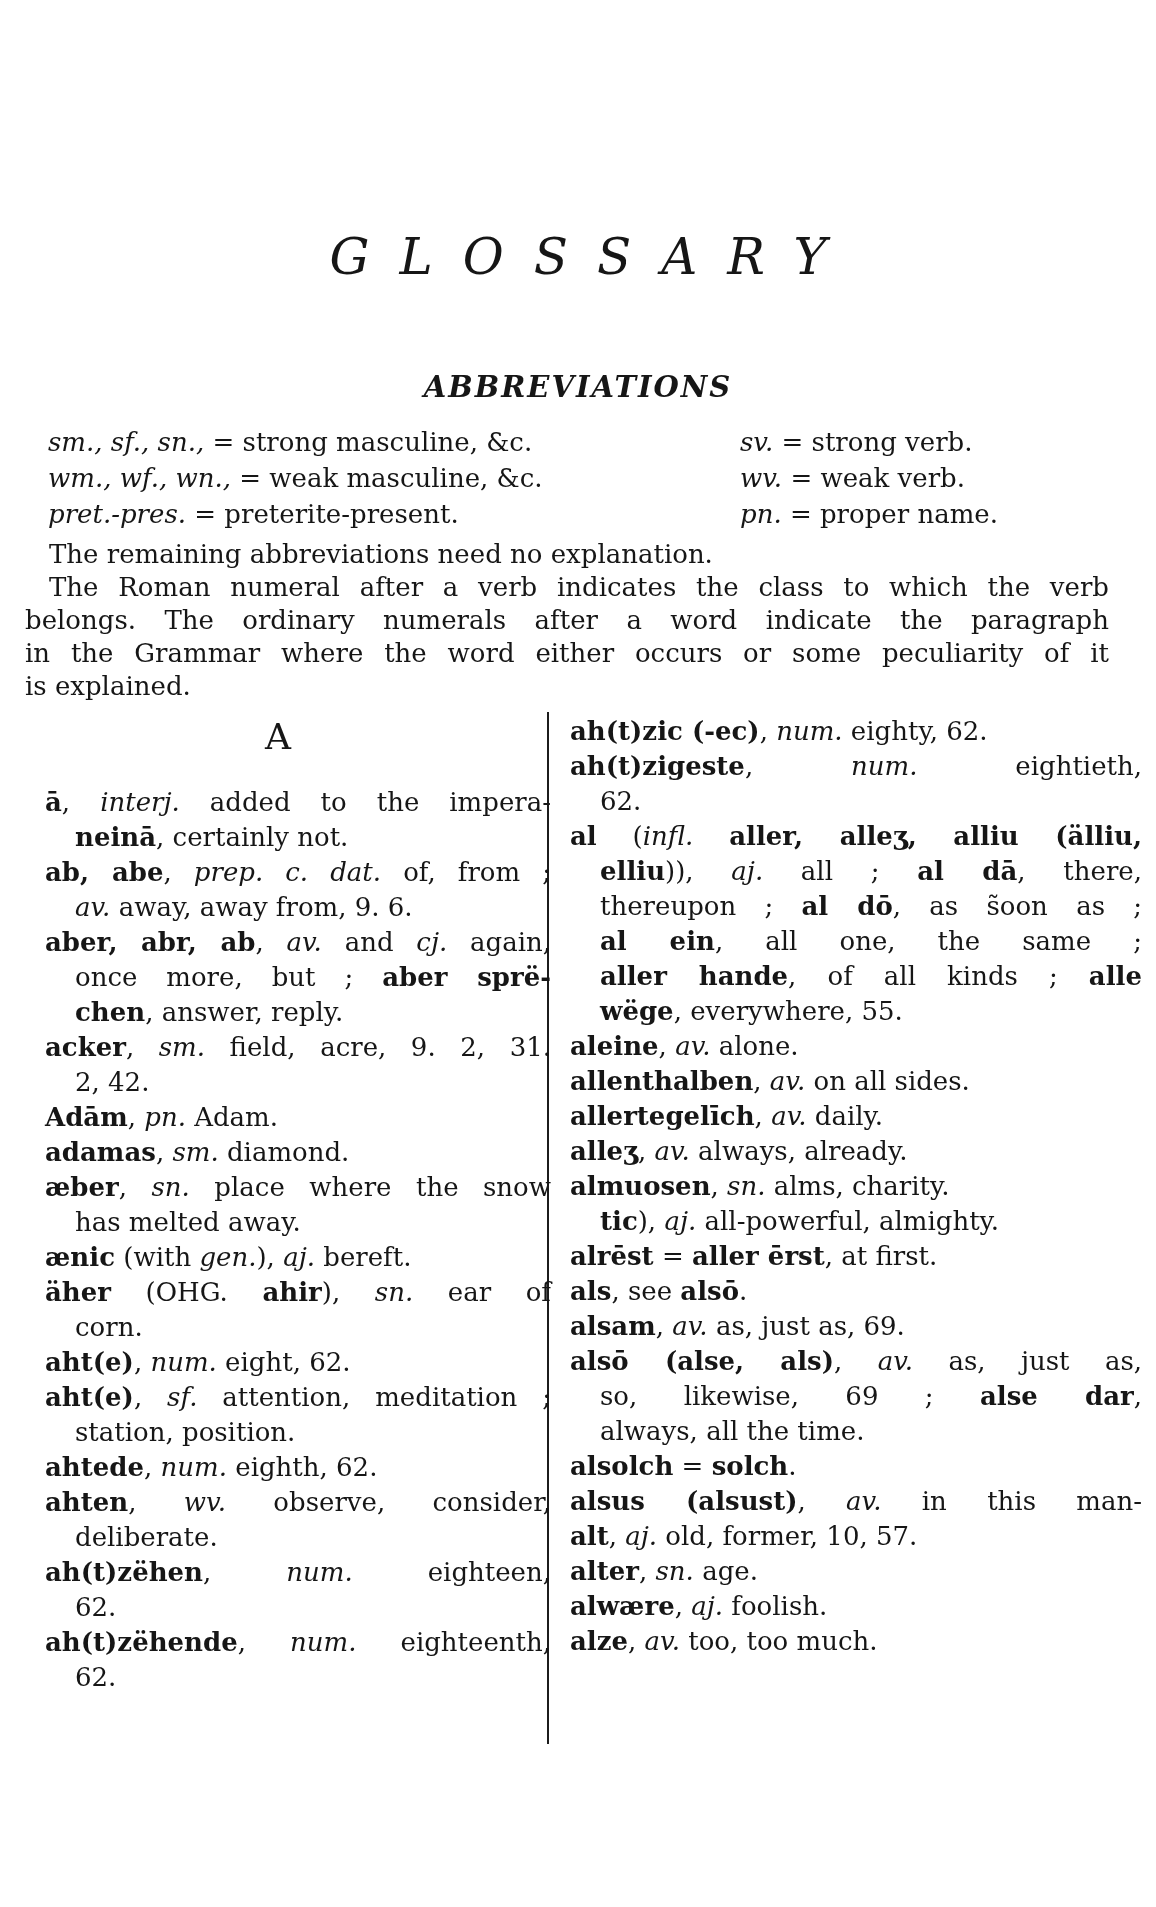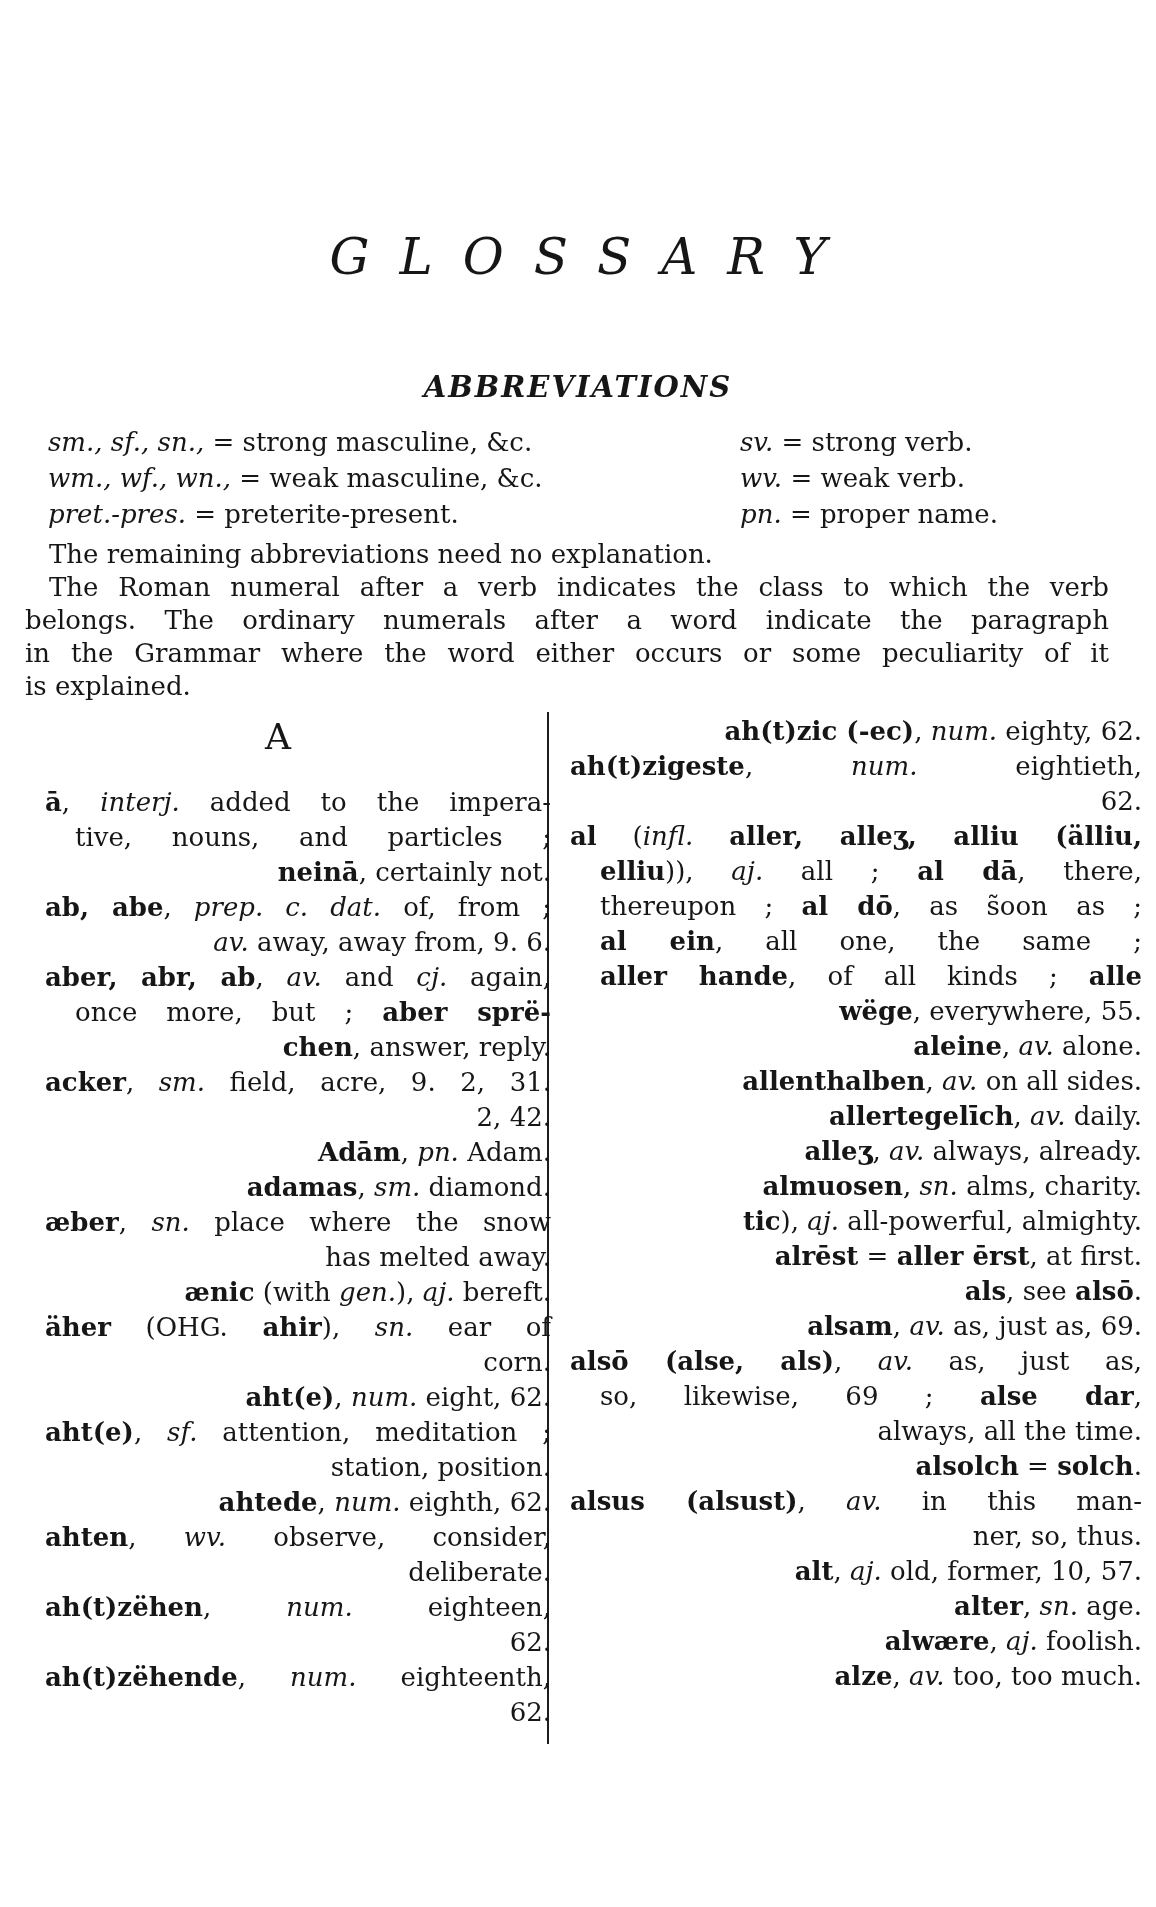--- a/index.html
+++ b/index.html
@@ -24,21 +24,21 @@
   .abbrev-row{position:relative;height:36px;line-height:36px;}
   .abbrev-right{position:absolute;left:692px;top:0;}
   #intro{top:538px;left:25px;width:1084px;font-size:26px;}
   #intro .gline{line-height:33px;}
   #intro .gline.lf{text-indent:24px;}
   #section-letter{
     top:716px;left:25px;width:506px;text-align:center;
     font-size:36px;font-weight:normal;
   }
   .gcol{font-size:26px;}
-  .gcol .gline{line-height:35px;white-space:normal;text-align:right;}
+  .gcol .gline{line-height:35px;white-space:normal;}
   .gcol .gline:not(.lf){padding-left:30px;}
   #col-left{top:785px;left:25px;width:506px;margin-left:20px;}
   #col-right{top:714px;left:570px;width:572px;}
   .just{text-align:justify;text-align-last:justify;}
   .s-b{font-weight:bold;}
   .s-i{font-style:italic;}
   #col-divider{
     left:547px;top:712px;width:2px;height:1032px;background:#1c1c1c;
   }
 </style>
@@ -62,21 +62,20 @@
     <div class="gline just"><span class="s-r">in the Grammar where the word either occurs or some peculiarity of it</span></div>
     <div class="gline"><span class="s-r">is explained.</span></div>
   </div>
 
 <div id="section-letter" class="abs">A</div>
 
 <div id="col-divider" class="abs"></div>
 
 <div id="col-left" class="abs gcol">
     <div class="gline lf just"><span class="s-b">ā</span><span class="s-r">, </span><span class="s-i">interj.</span><span class="s-r"> added to the impera-</span></div>
-    <div class="gline just"><span class="s-r">tive, nouns, and particles ;</span></div>
     <div class="gline"><span class="s-b">neinā</span><span class="s-r">, certainly not.</span></div>
     <div class="gline lf just"><span class="s-b">ab, abe</span><span class="s-r">, </span><span class="s-i">prep. c. dat.</span><span class="s-r"> of, from ;</span></div>
     <div class="gline"><span class="s-i">av.</span><span class="s-r"> away, away from, 9. 6.</span></div>
     <div class="gline lf just"><span class="s-b">aber, abr, ab</span><span class="s-r">, </span><span class="s-i">av.</span><span class="s-r"> and </span><span class="s-i">cj.</span><span class="s-r"> again,</span></div>
     <div class="gline just"><span class="s-r">once more, but ; </span><span class="s-b">aber sprë-</span></div>
     <div class="gline"><span class="s-b">chen</span><span class="s-r">, answer, reply.</span></div>
     <div class="gline lf just"><span class="s-b">acker</span><span class="s-r">, </span><span class="s-i">sm.</span><span class="s-r"> field, acre, 9. 2, 31.</span></div>
     <div class="gline"><span class="s-r">2, 42.</span></div>
     <div class="gline lf"><span class="s-b">Adām</span><span class="s-r">, </span><span class="s-i">pn.</span><span class="s-r"> Adam.</span></div>
     <div class="gline lf"><span class="s-b">adamas</span><span class="s-r">, </span><span class="s-i">sm.</span><span class="s-r"> diamond.</span></div>
@@ -114,18 +113,17 @@
     <div class="gline lf"><span class="s-b">almuosen</span><span class="s-r">, </span><span class="s-i">sn.</span><span class="s-r"> alms, charity.</span></div>
     <div class="gline"><span class="s-b">tic</span><span class="s-r">), </span><span class="s-i">aj.</span><span class="s-r"> all-powerful, almighty.</span></div>
     <div class="gline lf"><span class="s-b">alrēst</span><span class="s-r"> = </span><span class="s-b">aller ērst</span><span class="s-r">, at first.</span></div>
     <div class="gline lf"><span class="s-b">als</span><span class="s-r">, see </span><span class="s-b">alsō</span><span class="s-r">.</span></div>
     <div class="gline lf"><span class="s-b">alsam</span><span class="s-r">, </span><span class="s-i">av.</span><span class="s-r"> as, just as, 69.</span></div>
     <div class="gline lf just"><span class="s-b">alsō (alse, als)</span><span class="s-r">, </span><span class="s-i">av.</span><span class="s-r"> as, just as,</span></div>
     <div class="gline just"><span class="s-r">so, likewise, 69 ; </span><span class="s-b">alse dar</span><span class="s-r">,</span></div>
     <div class="gline"><span class="s-r">always, all the time.</span></div>
     <div class="gline lf"><span class="s-b">alsolch</span><span class="s-r"> = </span><span class="s-b">solch</span><span class="s-r">.</span></div>
     <div class="gline lf just"><span class="s-b">alsus (alsust)</span><span class="s-r">, </span><span class="s-i">av.</span><span class="s-r"> in this man-</span></div>
-    <div class="gline"><span class="s-r">ner, so, thus.</span></div>
     <div class="gline lf"><span class="s-b">alt</span><span class="s-r">, </span><span class="s-i">aj.</span><span class="s-r"> old, former, 10, 57.</span></div>
     <div class="gline lf"><span class="s-b">alter</span><span class="s-r">, </span><span class="s-i">sn.</span><span class="s-r"> age.</span></div>
     <div class="gline lf"><span class="s-b">alwære</span><span class="s-r">, </span><span class="s-i">aj.</span><span class="s-r"> foolish.</span></div>
     <div class="gline lf"><span class="s-b">alze</span><span class="s-r">, </span><span class="s-i">av.</span><span class="s-r"> too, too much.</span></div>
   </div>
 
 </body></html>

